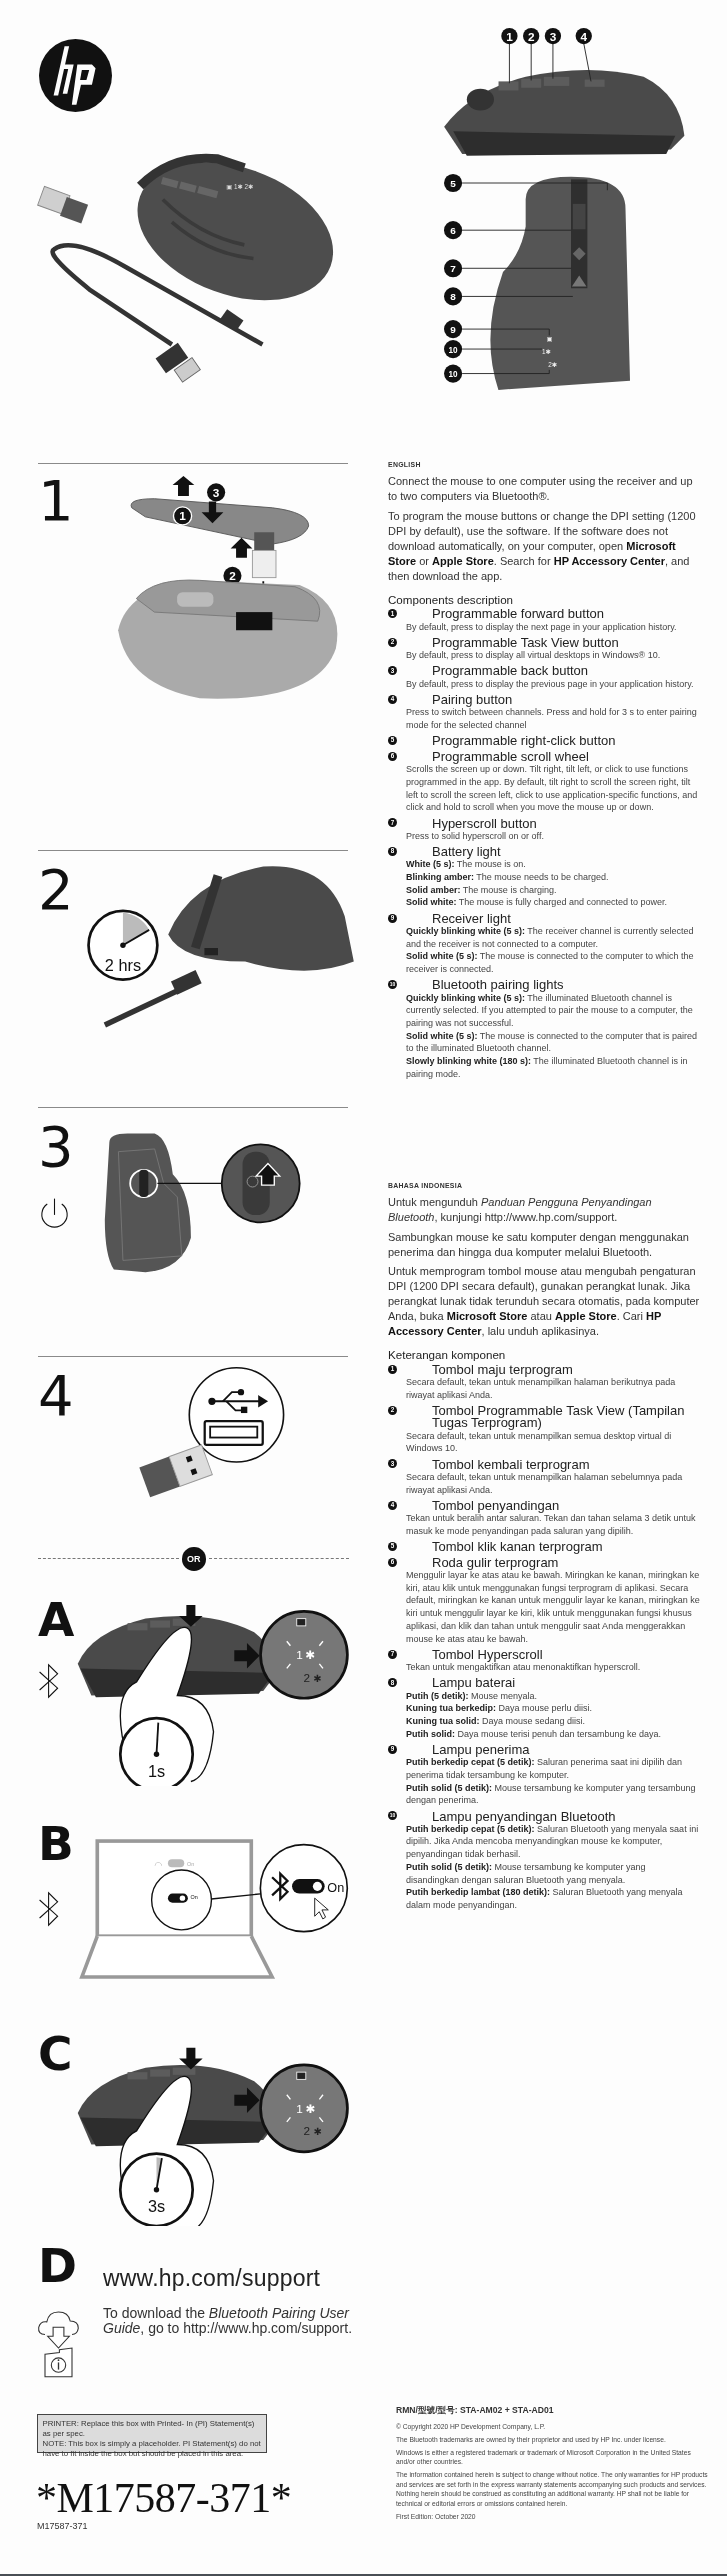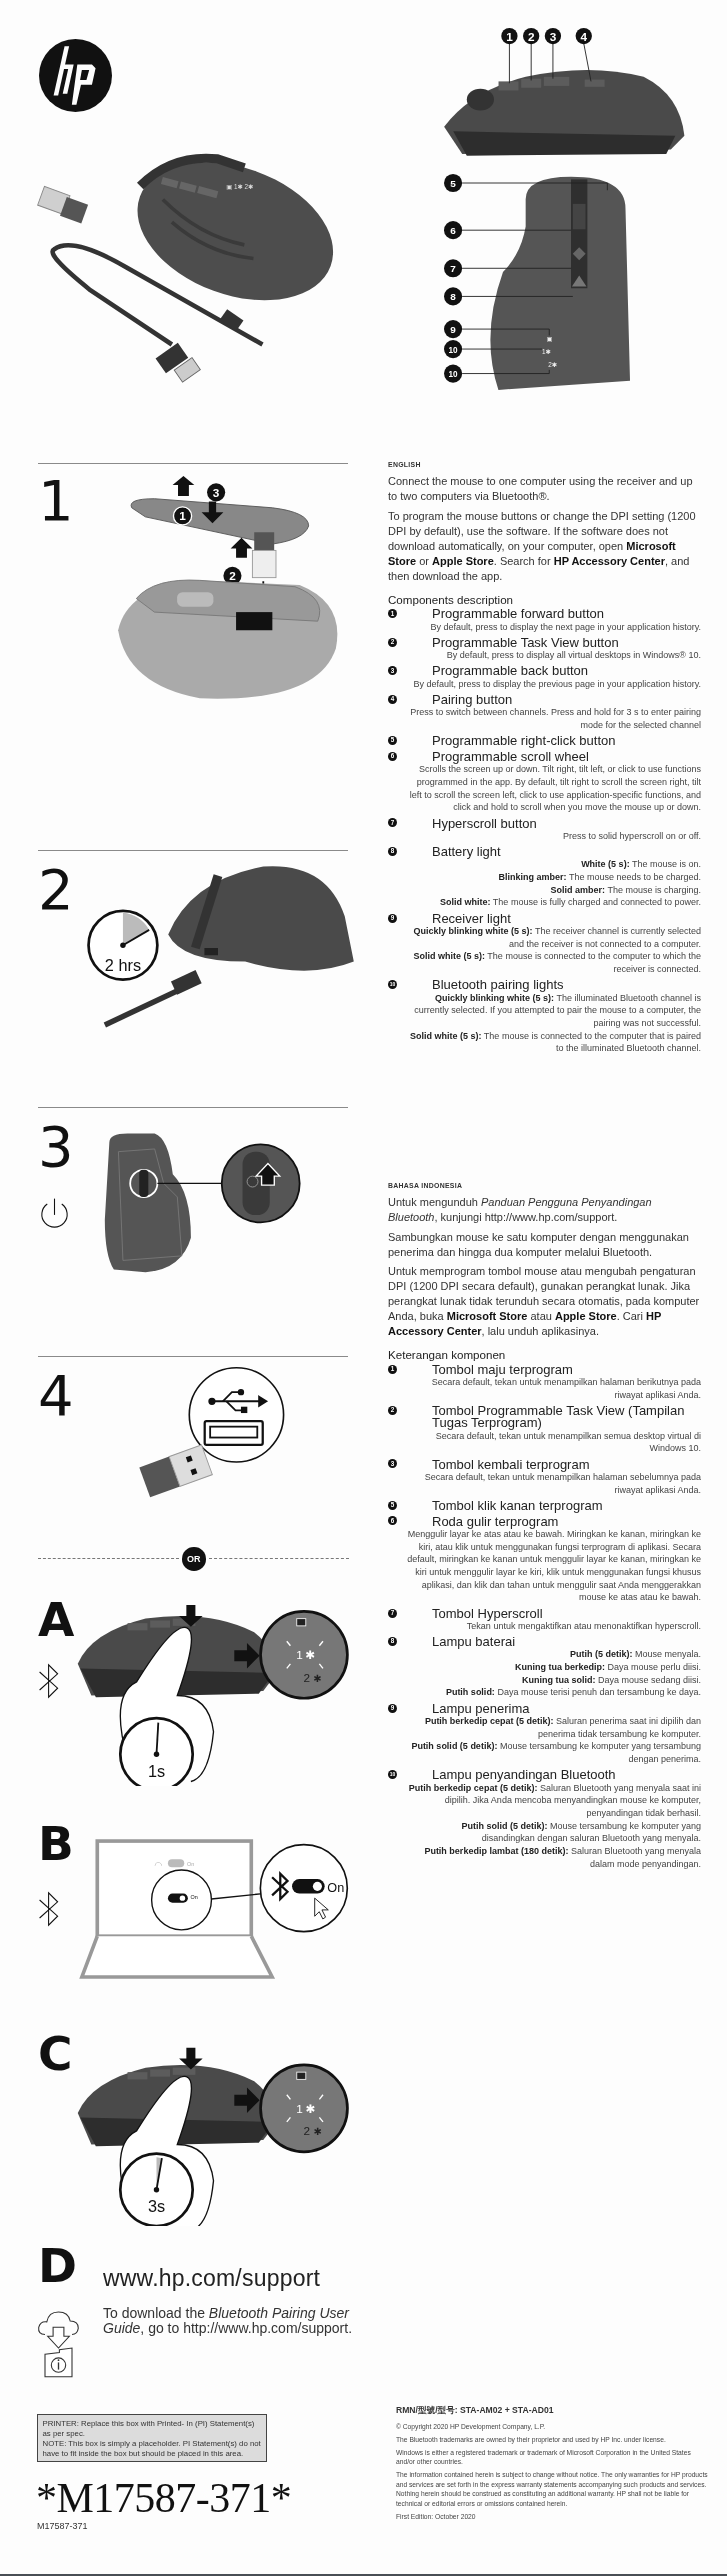--- a/index.html
+++ b/index.html
@@ -20,36 +20,36 @@
   .illus { position: absolute; }
 
   .or-row { position: absolute; left: 38px; top: 1547px; width: 310px; height: 23.6px; }
   .or-row .dash { position: absolute; top: 11px; height: 0; border-top: 1.4px dashed #777; }
   .or-badge { position: absolute; left: 144px; top: 0; width: 23.6px; height: 23.6px; border-radius: 50%; background: #111; color: #fff; font-size: 9px; font-weight: bold; display: flex; align-items: center; justify-content: center; }
 
   .support-url { position: absolute; left: 103px; top: 2265px; font-size: 23px; color: #222; letter-spacing: 0.2px; }
   .download-text { position: absolute; left: 103px; top: 2306px; font-size: 14px; line-height: 15.4px; color: #333; width: 254px; }
   .download-text i { font-style: italic; }
 
-  .printer-box { position: absolute; left: 37px; top: 2414px; width: 230px; height: 48px; background: #dcdcdc; border: 0.9px solid #444; padding: 3.6px 4.5px; font-size: 7.8px; line-height: 10px; color: #333; }
+  .printer-box { position: absolute; left: 37px; top: 2414px; width: 230px; height: 39px; background: #dcdcdc; border: 0.9px solid #444; padding: 3.6px 4.5px; font-size: 7.8px; line-height: 10px; color: #333; }
   .printer-box p { margin-bottom: 0.9px; }
   .barcode-text { position: absolute; left: 36px; top: 2474px; font-family: "Liberation Serif", "DejaVu Serif", serif; font-size: 42px; color: #111; letter-spacing: -0.5px; text-align: center; }
   .part-num { position: absolute; left: 37px; top: 2521px; font-size: 9px; color: #333; }
 
   
   .col-r { position: absolute; left: 388px; width: 313px; color: #333; }
   .lang { font-size: 6.9px; font-weight: bold; letter-spacing: 0.3px; color: #333; margin-bottom: 6.3px; }
   .intro { font-size: 11px; line-height: 15px; color: #333; margin-bottom: 4.5px; }
   .intro b { color: #111; }
   .intro i { font-style: italic; }
   .sec-title { font-size: 11.6px; color: #222; margin-top: 9px; margin-bottom: 2.7px; font-weight: 500; }
   .comp { position: relative; padding-left: 18px; margin-bottom: 3.6px; }
   .comp .badge { position: absolute; left: 0; top: 0.9px; width: 9px; height: 9px; border-radius: 50%; background: #111; color: #fff; font-size: 6.3px; font-weight: bold; display: flex; align-items: center; justify-content: center; line-height: 1; }
   .comp .name { font-size: 13px; font-weight: normal; color: #222; line-height: 12.2px; padding-left: 26px; }
-  .comp .desc { font-size: 9px; color: #444; line-height: 12.7px; text-align: right; }
+  .comp .desc { font-size: 9px; color: #444; line-height: 12.7px; }
   .comp .desc b { color: #222; }
 
   .legal { position: absolute; left: 396px; top: 2405px; width: 313px; color: #444; }
   .legal .rmn { font-size: 8.6px; font-weight: bold; color: #333; margin-bottom: 4.5px; }
   .legal p { font-size: 6.7px; line-height: 9.5px; margin-bottom: 3.6px; }
 </style>
 </head>
 <body>
 
 <svg class="abs hp-logo" viewBox="0 0 80 80">
@@ -398,20 +398,21 @@
         <span class="badge">9</span>
         <div class="name">Receiver light</div>
         <div class="desc"><b>Quickly blinking white (5 s):</b><span> The receiver channel is currently selected and the receiver is not connected to a computer.</span></div>
         <div class="desc"><b>Solid white (5 s):</b><span> The mouse is connected to the computer to which the receiver is connected.</span></div>
       </div>
       <div class="comp">
         <span class="badge" style="font-size: 5px;">10</span>
         <div class="name">Bluetooth pairing lights</div>
         <div class="desc"><b>Quickly blinking white (5 s):</b><span> The illuminated Bluetooth channel is currently selected. If you attempted to pair the mouse to a computer, the pairing was not successful.</span></div>
         <div class="desc"><b>Solid white (5 s):</b><span> The mouse is connected to the computer that is paired to the illuminated Bluetooth channel.</span></div>
+        <div class="desc"><b>Slowly blinking white (180 s):</b><span> The illuminated Bluetooth channel is in pairing mode.</span></div>
       </div>
     </div>
 </div>
 
 <div class="col-r" style="top:1182px;">
   <div class="lang">BAHASA INDONESIA</div>
   <p class="intro">
     <span>Untuk mengunduh </span><i>Panduan Pengguna Penyandingan Bluetooth</i><span>, kunjungi http://www.hp.com/support.</span>
   </p>
   <p class="intro">Sambungkan mouse ke satu komputer dengan menggunakan penerima dan hingga dua komputer melalui Bluetooth.</p>
@@ -429,20 +430,25 @@
         <span class="badge">2</span>
         <div class="name">Tombol Programmable Task View (Tampilan Tugas Terprogram)</div>
         <div class="desc">Secara default, tekan untuk menampilkan semua desktop virtual di Windows 10.</div>
       </div>
       <div class="comp">
         <span class="badge">3</span>
         <div class="name">Tombol kembali terprogram</div>
         <div class="desc">Secara default, tekan untuk menampilkan halaman sebelumnya pada riwayat aplikasi Anda.</div>
       </div>
       <div class="comp">
+        <span class="badge">4</span>
+        <div class="name">Tombol penyandingan</div>
+        <div class="desc">Tekan untuk beralih antar saluran. Tekan dan tahan selama 3 detik untuk masuk ke mode penyandingan pada saluran yang dipilih.</div>
+      </div>
+      <div class="comp">
         <span class="badge">5</span>
         <div class="name">Tombol klik kanan terprogram</div>
       </div>
       <div class="comp">
         <span class="badge">6</span>
         <div class="name">Roda gulir terprogram</div>
         <div class="desc">Menggulir layar ke atas atau ke bawah. Miringkan ke kanan, miringkan ke kiri, atau klik untuk menggunakan fungsi terprogram di aplikasi. Secara default, miringkan ke kanan untuk menggulir layar ke kanan, miringkan ke kiri untuk menggulir layar ke kiri, klik untuk menggunakan fungsi khusus aplikasi, dan klik dan tahan untuk menggulir saat Anda menggerakkan mouse ke atas atau ke bawah.</div>
       </div>
       <div class="comp">
         <span class="badge">7</span>

